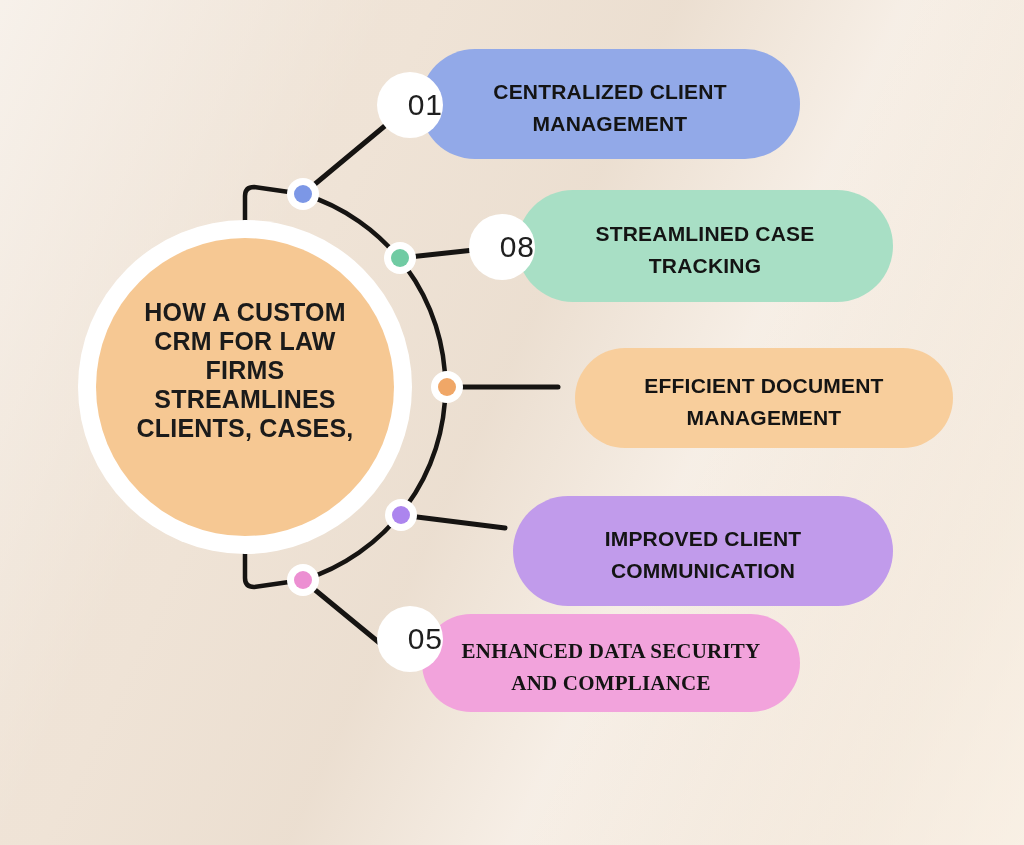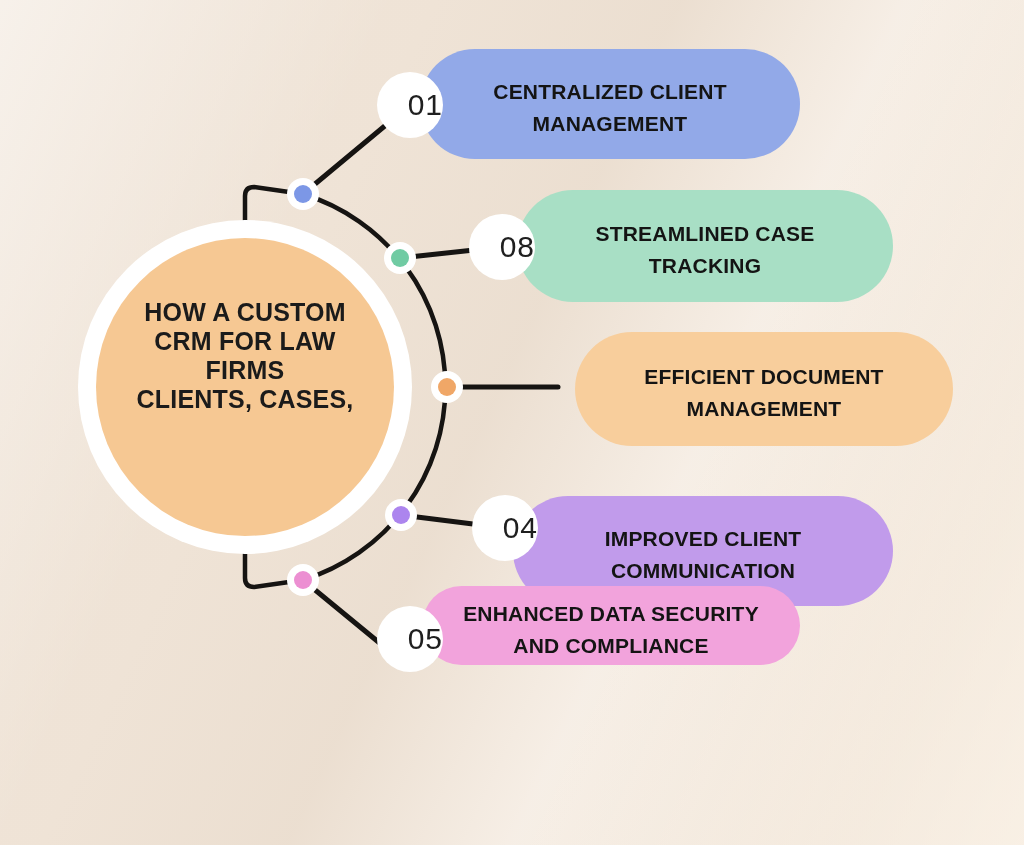--- a/index.html
+++ b/index.html
@@ -109,49 +109,47 @@
     <circle cx="401" cy="515" r="9" fill="#AC85EE"></circle>
 
     <circle cx="303" cy="580" r="16" fill="#ffffff"></circle>
     <circle cx="303" cy="580" r="9" fill="#EC8FD2"></circle>
   </svg>
 
   <div class="center-title">
     <span>HOW A CUSTOM</span>
     <span>CRM FOR LAW</span>
     <span>FIRMS</span>
+    <span>STREAMLINES</span>
     <span>CLIENTS, CASES,</span>
   </div>
 
   <div class="pill" style="left: 420px; top: 49px; width: 380px; height: 110px; background-color: rgb(146, 169, 232);">
     <div class="pill-label">CENTRALIZED CLIENT MANAGEMENT</div>
   </div>
 
   <div class="pill" style="left: 517px; top: 190px; width: 376px; height: 112px; background-color: rgb(168, 223, 197);">
     <div class="pill-label">STREAMLINED CASE TRACKING</div>
   </div>
 
-  <div class="pill" style="left: 575px; top: 332px; width: 378px; height: 114px; background-color: rgb(248, 206, 156);">
+  <div class="pill" style="left: 575px; top: 348px; width: 378px; height: 100px; background-color: rgb(248, 206, 156);">
     <div class="pill-label">EFFICIENT DOCUMENT MANAGEMENT</div>
   </div>
 
   <div class="pill" style="left: 513px; top: 496px; width: 380px; height: 110px; background-color: rgb(193, 155, 235);">
     <div class="pill-label">IMPROVED CLIENT COMMUNICATION</div>
   </div>
 
-  <div class="pill" style="left: 422px; top: 586px; width: 378px; height: 79px; background-color: rgb(242, 163, 220);">
+  <div class="pill" style="left: 422px; top: 614px; width: 378px; height: 98px; background-color: rgb(242, 163, 220); font-family: Liberation Serif, serif;">
     <div class="pill-label">ENHANCED DATA SECURITY AND COMPLIANCE</div>
   </div>
 
   <div class="num-badge" style="left:377px; top:72px;">
     <span>01</span>
   </div>
   <div class="num-badge" style="left:469px; top:214px;">
     <span>08</span>
   </div>
-  <div class="num-badge" style="left:472px; top:495px;">
-    <span>04</span>
-  </div>
   <div class="num-badge" style="left:377px; top:606px;">
     <span>05</span>
   </div>
 
 </div>
 
 </body></html>

